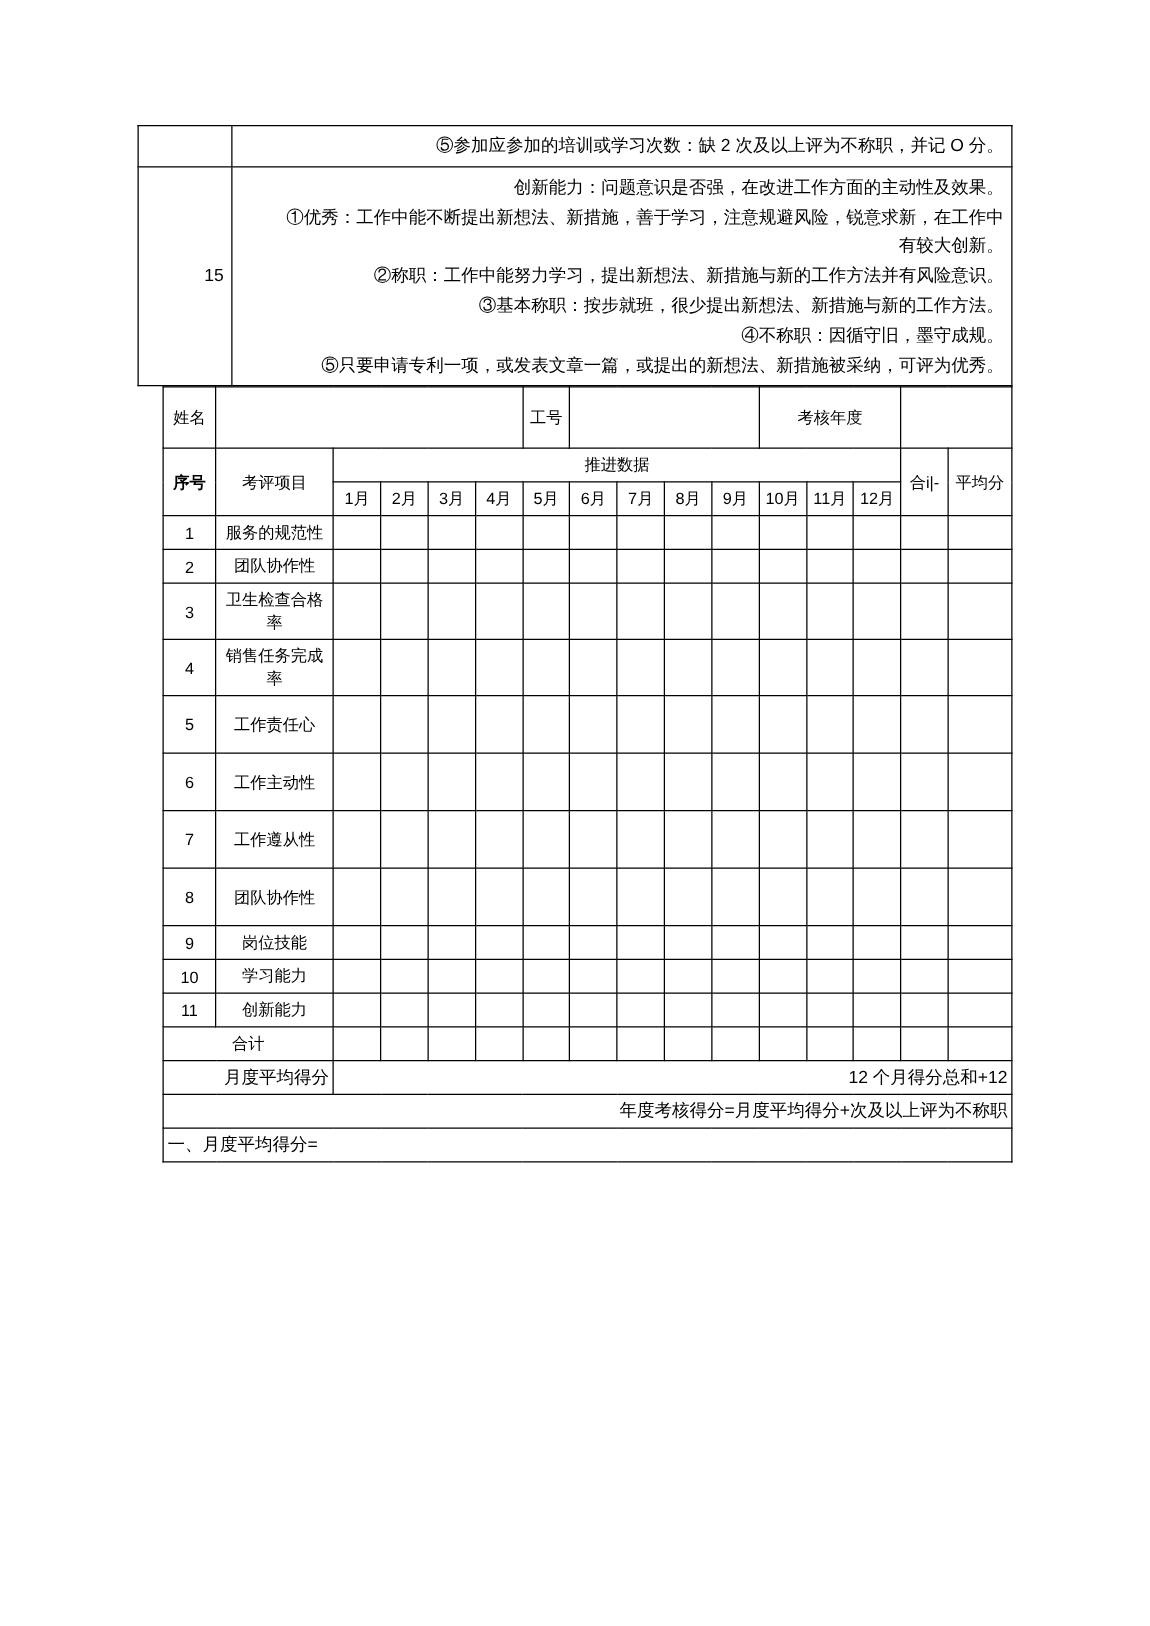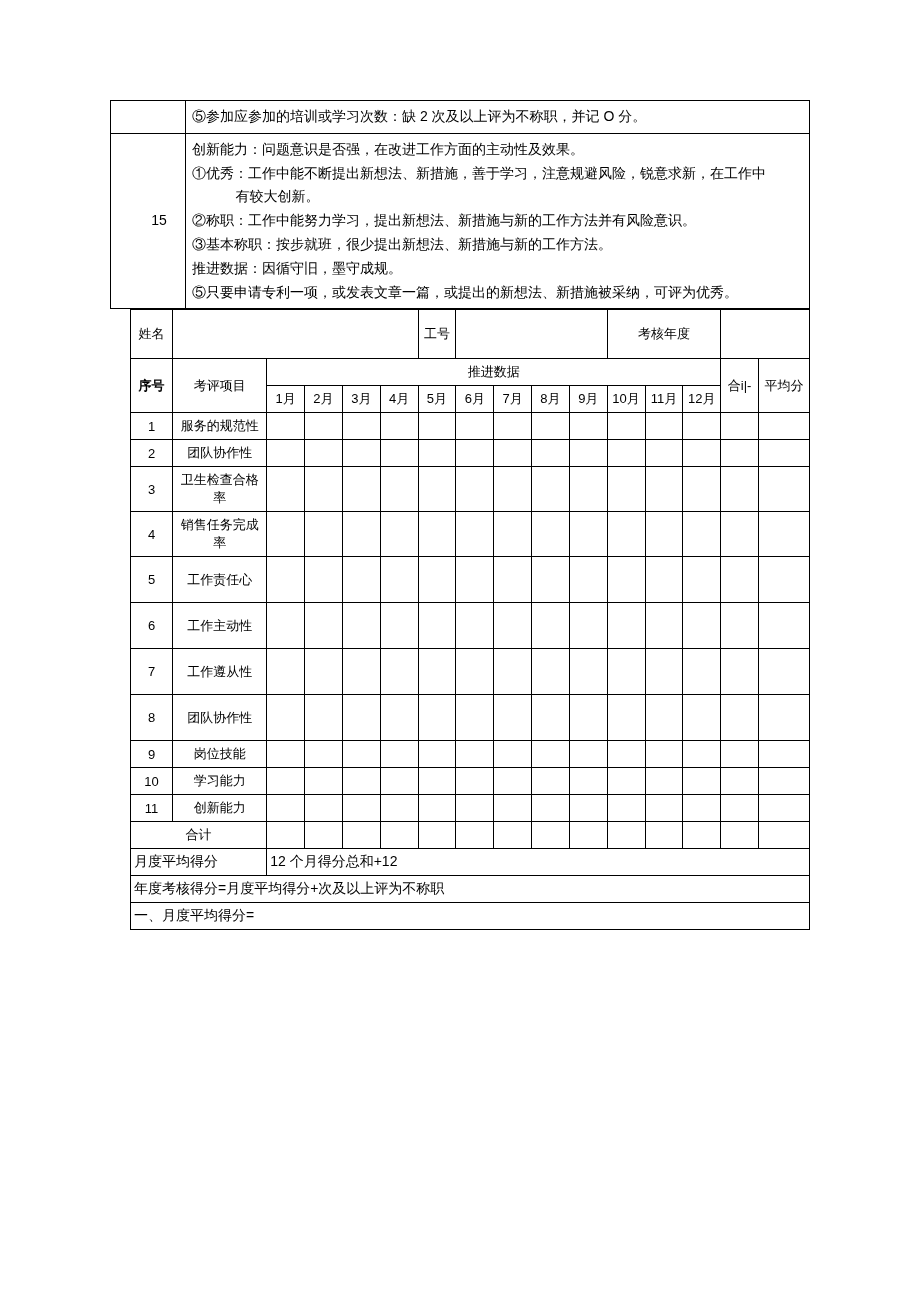--- a/index.html
+++ b/index.html
@@ -21,44 +21,44 @@
       padding: 4px 6px;
       font-size: 14px;
       vertical-align: middle;
     }
     .table1 td {
       font-size: 14px;
       line-height: 1.7;
     }
     .table1 .num-col {
       width: 40px;
-      text-align: center;
+      text-align: right;
       vertical-align: middle;
       padding-left: 28px;
     }
     .table1 .content-col {
-      text-align: left;
+      text-align: right;
     }
     .indented {
       padding-left: 3.1em;
     }
     .section-title {
       font-size: 22px;
       margin: 40px 0 25px 20px;
     }
     .table2 td, .table2 th {
       text-align: center;
       font-size: 13px;
       padding: 4px 3px;
     }
     .table2 .row-item {
       text-align: center;
     }
     .formula-row td {
-      text-align: left;
+      text-align: right;
       font-size: 14px;
     }
     .bottom-line td {
       text-align: left;
       font-size: 14px;
       margin-left: 16px;
     }
     .narrow {
       width: 28px;
       padding: 4px 1px;
@@ -87,21 +87,21 @@
     <tr>
       <td class="num-col">
         <span>15</span>
       </td>
       <td class="content-col">
         <div>创新能力：问题意识是否强，在改进工作方面的主动性及效果。</div>
         <div>①优秀：工作中能不断提出新想法、新措施，善于学习，注意规避风险，锐意求新，在工作中</div>
         <div class="indented">有较大创新。</div>
         <div>②称职：工作中能努力学习，提出新想法、新措施与新的工作方法并有风险意识。</div>
         <div>③基本称职：按步就班，很少提出新想法、新措施与新的工作方法。</div>
-        <div>推进数据：因循守旧，墨守成规。</div>
+        <div>④不称职：因循守旧，墨守成规。</div>
         <div>⑤只要申请专利一项，或发表文章一篇，或提出的新想法、新措施被采纳，可评为优秀。</div>
       </td>
     </tr>
   </tbody>
     </table>
 
 
   <div style="padding-left:20px;">
   <table class="table2">
 

